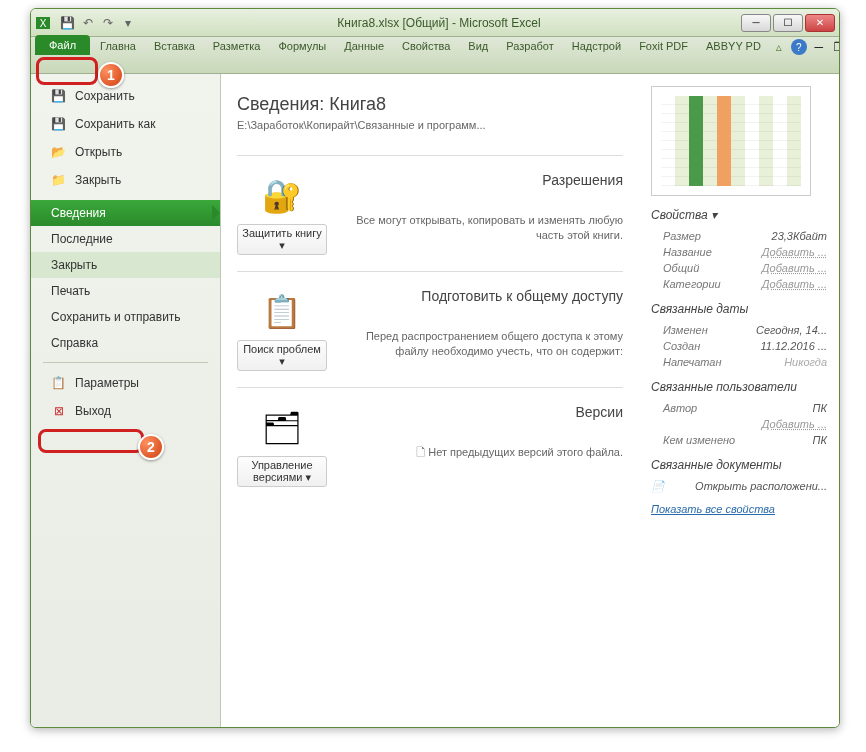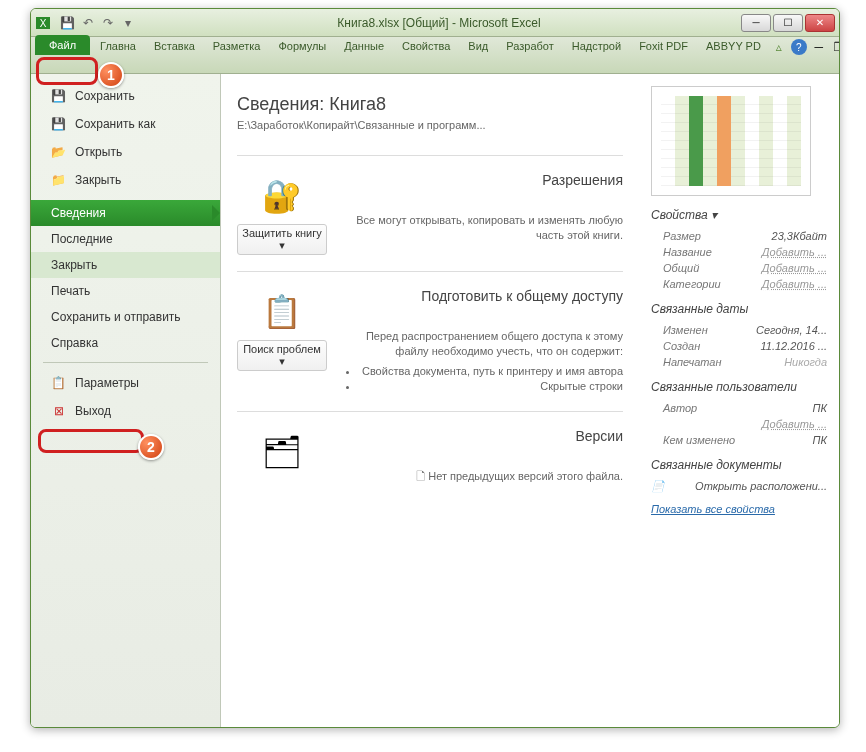--- a/index.html
+++ b/index.html
@@ -171,31 +171,28 @@
 
         <div class="section">
           <div class="big-btn">
             <div class="big-btn-icon">📋</div>
             <div class="big-btn-label"><span>Поиск проблем</span> ▾</div>
           </div>
           <div class="section-body">
             <div class="section-title">Подготовить к общему доступу</div>
             <div class="section-text">
               <span>Перед распространением общего доступа к этому файлу необходимо учесть, что он содержит:</span>
-              <ul>
-                <li>Свойства документа, путь к принтеру и имя автора</li>
-                <li>Скрытые строки</li>
-              </ul>
             </div>
           </div>
         </div>
 
         <div class="section">
           <div class="big-btn">
             <div class="big-btn-icon">🗂</div>
+            <div class="big-btn-label"><span>Управление версиями</span> ▾</div>
           </div>
           <div class="section-body">
             <div class="section-title">Версии</div>
             <div class="section-text">🗋 <span>Нет предыдущих версий этого файла.</span></div>
           </div>
         </div>
       </div>
 
       <div class="props-panel">
         <div class="preview">

